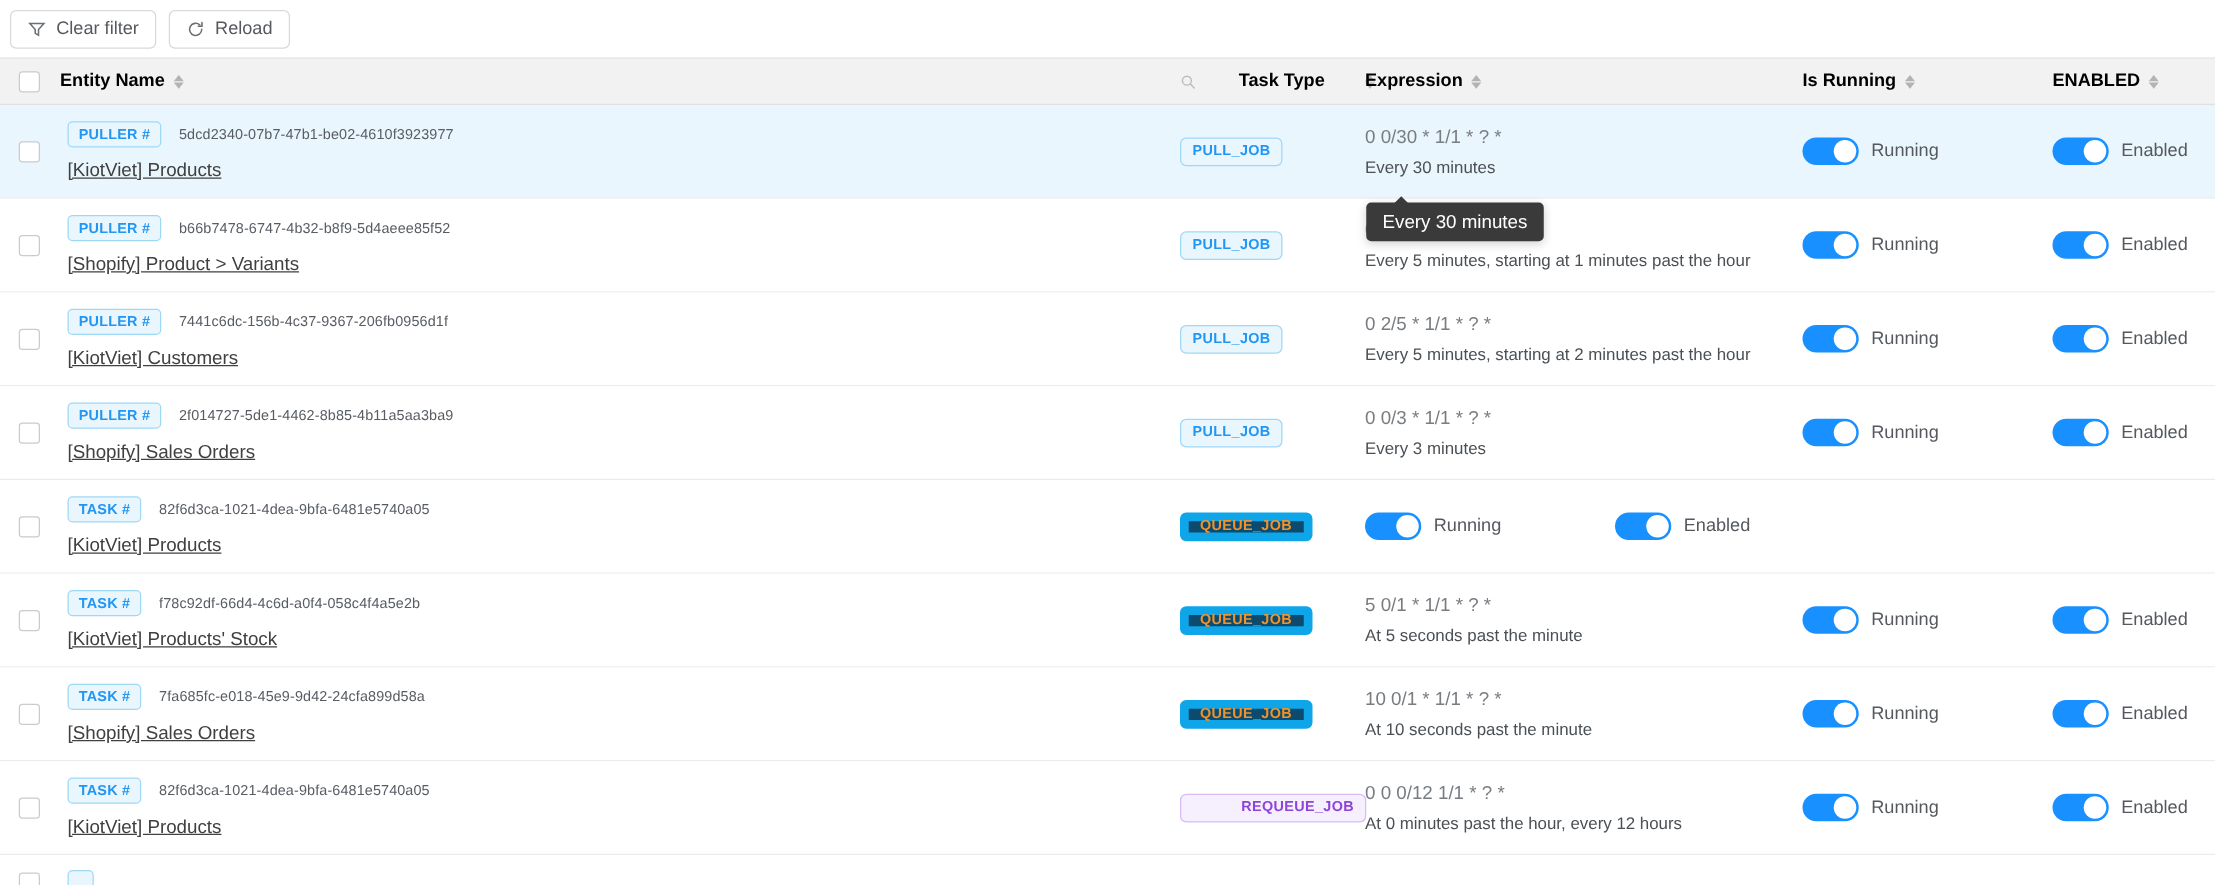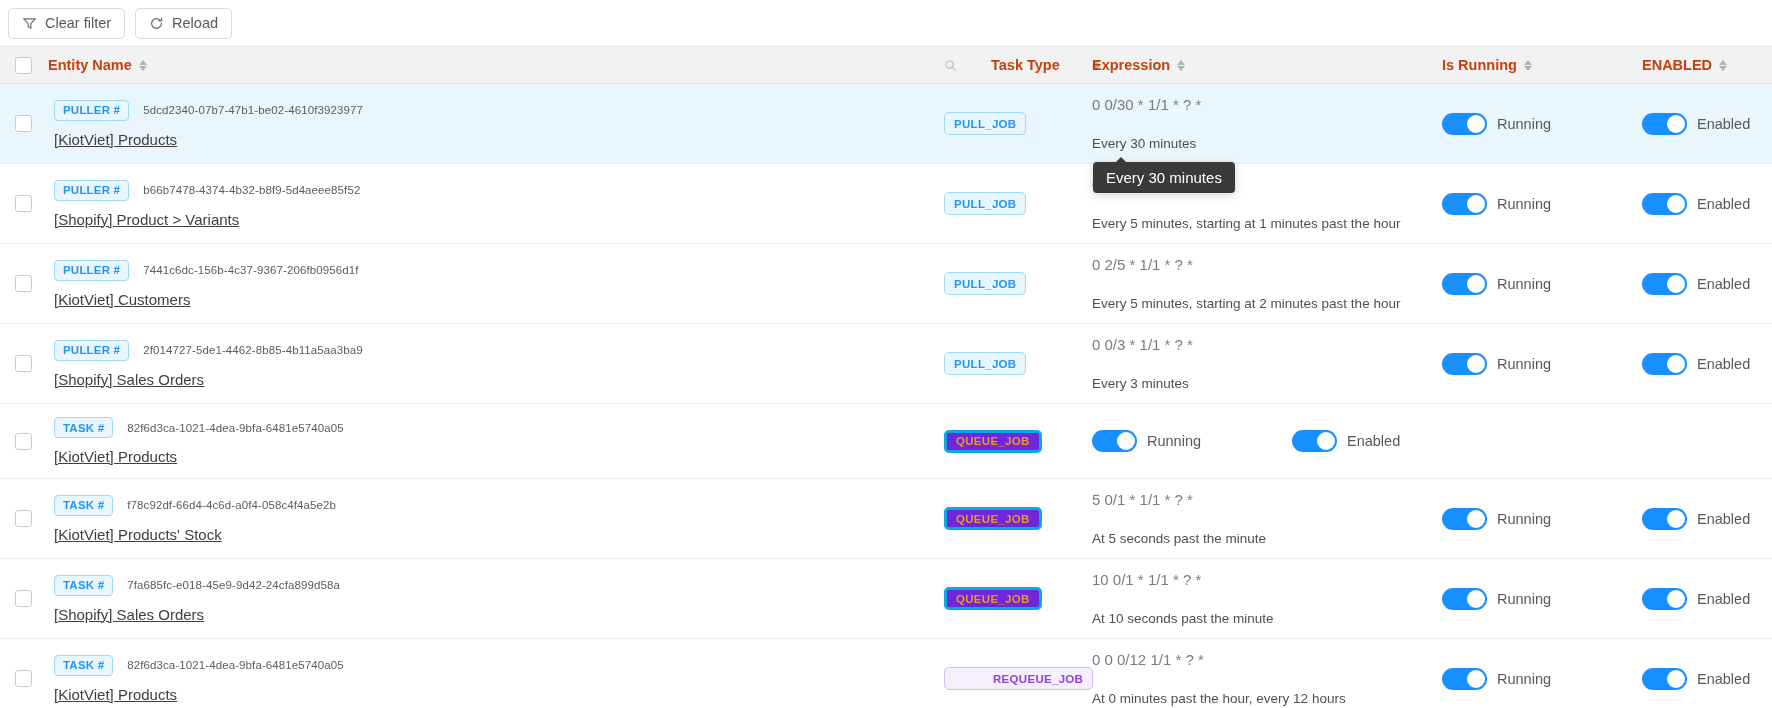--- a/index.html
+++ b/index.html
@@ -50,21 +50,21 @@
     background: #f2f2f2;
     border-top: 1px solid #e6e6e6;
     border-bottom: 1px solid #e0e0e0;
   }
   .th {
     display: flex;
     align-items: center;
     gap: 7px;
     font-size: 14.5px;
     font-weight: bold;
-    color: #c2410c;
+    color: #000000;
     padding: 0 4px;
     white-space: nowrap;
   }
   .th-label { font-weight: bold; }
   .sorter {
     display: inline-flex;
     flex-direction: column;
     gap: 1px;
     line-height: 0;
     cursor: pointer;
@@ -148,25 +148,25 @@
     display:inline-flex; align-items:center;
     height: 23px;
     padding: 0 9px;
     border-radius: 5px;
     font-size: 11.5px;
     font-weight: bold;
     letter-spacing: .3px;
     white-space: nowrap;
   }
   .badge-job.pull    { color:#2196f3; background:#eaf6fe; border:1px solid #9ed8f7; }
-  .badge-job.queue   { color:#f0932b; background:#6d28d9; border:3px solid #0ea5e9; }
+  .badge-job.queue   { color:#f0932b; background:#0c4a6e; border:7px solid #0ea5e9; }
   .badge-job.requeue { color:#8e44d8; background:#f6effd; border:1px solid #d6bbf5;padding-left:48px; }
 
   
-  .expr-wrap { display:flex; flex-direction:column; gap:23px; padding: 12px 0; width:100%; }
+  .expr-wrap { display:flex; flex-direction:column; gap:8px; padding: 12px 0; width:100%; }
   .expr-main { font-size: 15px; color: #787d82; white-space:nowrap; }
   .expr-sub  { font-size: 13.5px; color: #4b5055; white-space:nowrap; }
 
   
   .tg-wrap { display:flex; align-items:center; gap: 10px; }
   .tg {
     width: 45px; height: 22px;
     border-radius: 11px;
     background: #1890ff;
     position: relative;
@@ -324,21 +324,21 @@
           </div>
         </div>
         <div class="row">
           <div class="cell c-check">
             <span class="chk"></span>
           </div>
           <div class="cell c-name">
             <div class="name-wrap">
               <div class="name-top">
                 <span class="badge-id puller">PULLER #</span>
-                <span class="uuid">b66b7478-4374-4b32-b8f9-5d4aeee85f52</span>
+                <span class="uuid">b66b7478-6747-4b32-b8f9-5d4aeee85f52</span>
               </div>
               <div class="ent-name">[Shopify] Product &gt; Variants</div>
             </div>
           </div>
           <div class="cell c-type">
             <span class="badge-job pull">PULL_JOB</span>
           </div>
           <div class="cell c-expr">
             <div class="expr-wrap">
               <div class="expr-main">0 1/5 * 1/1 * ? *</div>

